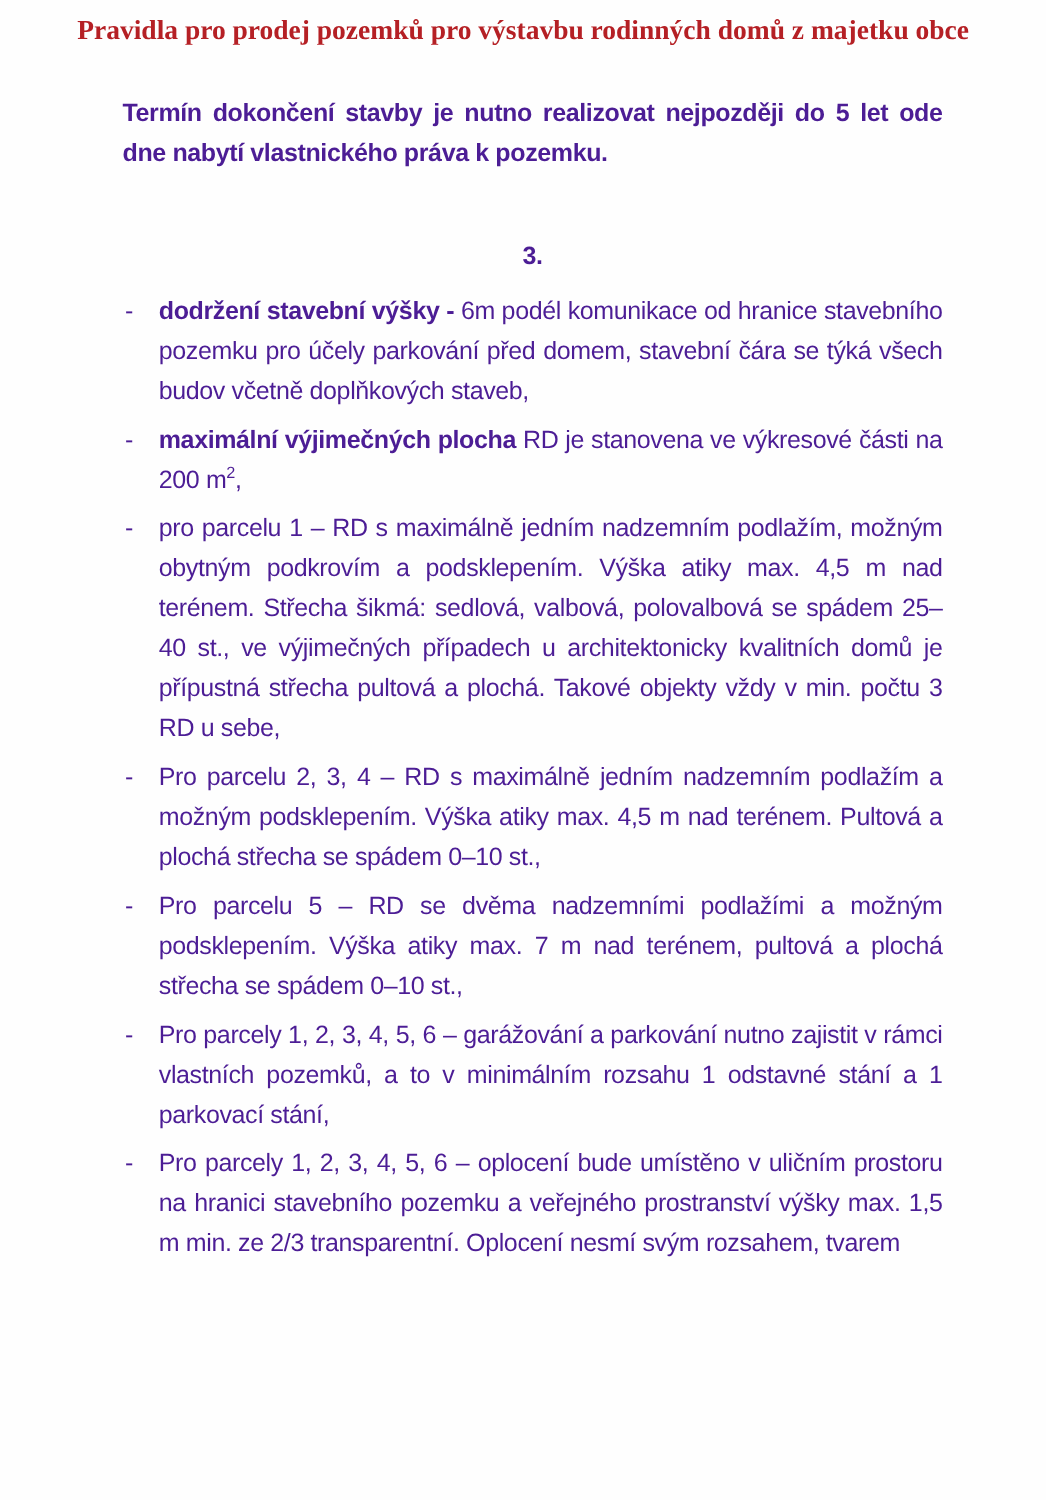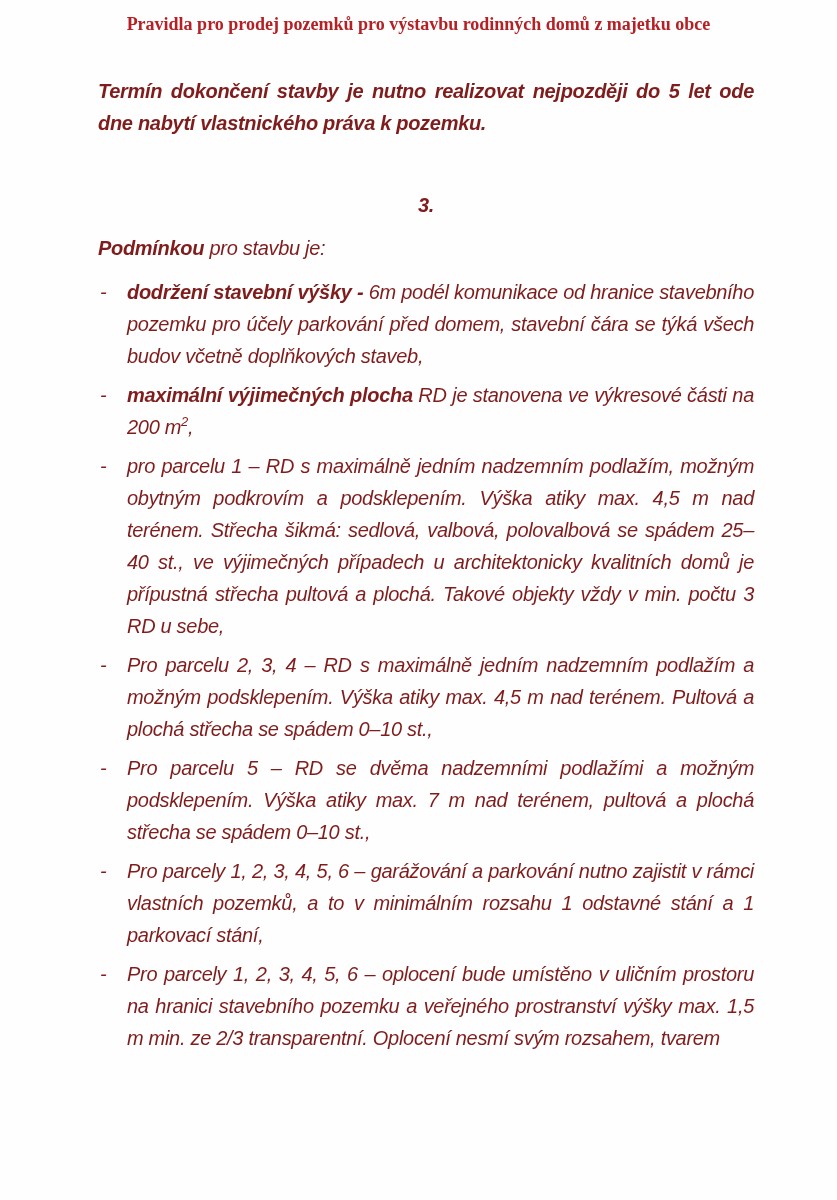--- a/index.html
+++ b/index.html
@@ -12,33 +12,32 @@
     width: 837px;
     height: 1200px;
     background: #fefefe;
     overflow: hidden;
   }
   .doc-header {
     padding-top: 10px;
     text-align: center;
     font-family: "Liberation Serif", "DejaVu Serif", serif;
     font-weight: bold;
-    font-size: 18px;
+    font-size: 22px;
     line-height: 28px;
     color: #b52025;
   }
   .content {
     margin-left: 98px;
     width: 656px;
     font-family: "Liberation Sans", "DejaVu Sans", sans-serif;
     font-size: 20px;
     letter-spacing: -0.3px;
     line-height: 32px;
-    color: #7f1d1d;
-    font-style: italic;
+    color: #4c1d95;
   }
   .intro {
     margin: 37px 0 0 0;
     font-weight: bold;
     text-align: justify;
   }
   .section-number {
     margin: 50px 0 0 0;
     text-align: center;
     font-weight: bold;
@@ -82,21 +81,20 @@
   <div class="doc-header">
     <div>Pravidla pro prodej pozemků pro výstavbu rodinných domů z majetku obce</div>
   </div>
 
   <div class="content">
 
     <p class="intro">Termín dokončení stavby je nutno realizovat nejpozději do 5 let ode dne nabytí vlastnického práva k pozemku.</p>
 
     <p class="section-number">3.</p>
 
-    <p class="lead"><span class="lead-bold">Podmínkou</span><span> pro stavbu je:</span></p>
 
     <ul class="bullet-list">
 
       <li><span class="marker">-</span><span class="b">dodržení stavební výšky -</span><span> 6m podél komunikace od hranice stavebního pozemku pro účely parkování před domem, stavební čára se týká všech budov včetně doplňkových staveb,</span><sup></sup><span></span></li>
 
       <li><span class="marker">-</span><span class="b">maximální výjimečných plocha</span><span> RD je stanovena ve výkresové části na 200 m</span><sup>2</sup><span>,</span></li>
 
       <li><span class="marker">-</span><span class="b"></span><span>pro parcelu 1 – RD s maximálně jedním nadzemním podlažím, možným obytným podkrovím a podsklepením. Výška atiky max. 4,5 m nad terénem. Střecha šikmá: sedlová, valbová, polovalbová se spádem 25– 40 st., ve výjimečných případech u architektonicky kvalitních domů je přípustná střecha pultová a plochá. Takové objekty vždy v min. počtu 3 RD u sebe,</span><sup></sup><span></span></li>
 
       <li><span class="marker">-</span><span class="b"></span><span>Pro parcelu 2, 3, 4 – RD s maximálně jedním nadzemním podlažím a možným podsklepením. Výška atiky max. 4,5 m nad terénem. Pultová a plochá střecha se spádem 0–10 st.,</span><sup></sup><span></span></li>

